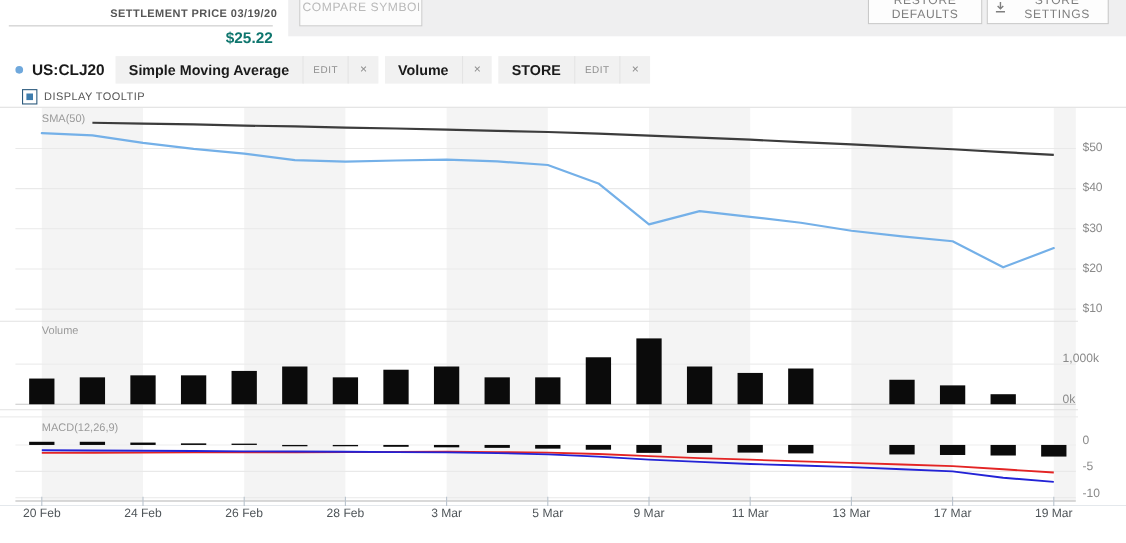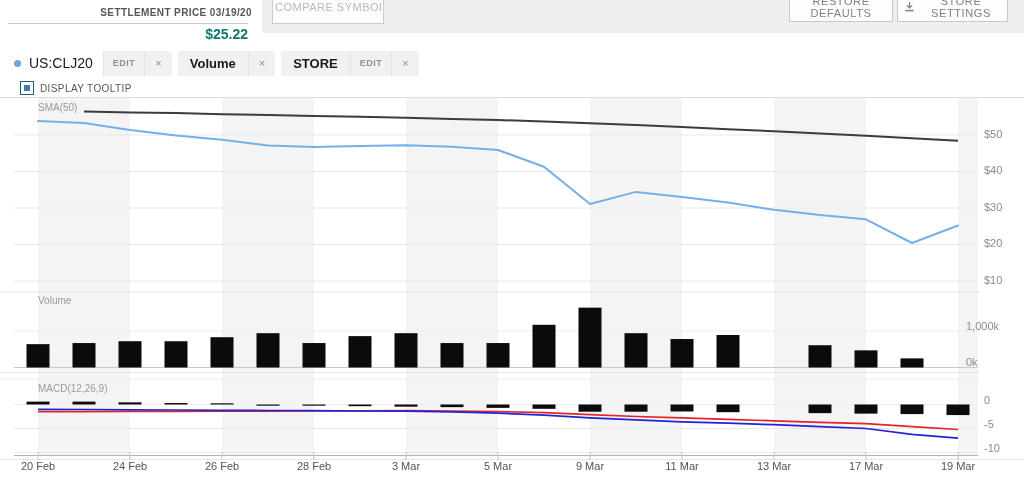--- a/index.html
+++ b/index.html
@@ -22,25 +22,25 @@
   .hbtn{position:absolute;top:-9px;height:31px;background:#fdfdfd;border:1px solid #c9c9c9;
     color:#7f7f7f;font-size:11px;letter-spacing:.6px;font-family:"Liberation Sans",sans-serif;
     display:flex;align-items:center;justify-content:center;gap:6px;box-sizing:border-box;cursor:pointer;}
   .btn-restore{left:789px;width:104px;}
   .btn-store{left:897px;width:111px;}
   .dl-icon{display:inline-flex;}
   
   .tags-row{position:absolute;top:50px;left:0;width:1024px;height:26px;
     display:flex;align-items:center;padding-left:14px;box-sizing:border-box;}
   .sym-dot{width:7px;height:7px;border-radius:50%;background:#6fa8dc;margin-right:8px;flex:none;}
-  .sym-label{font-size:14px;font-weight:normal;color:#1a1a1a;margin-right:10px;}
+  .sym-label{font-size:14px;font-weight:bold;color:#1a1a1a;margin-right:10px;}
   .pill{display:flex;align-items:stretch;background:#f1f1f1;height:25px;margin-right:6px;}
   .pill-label{display:flex;align-items:center;padding:0 12px;font-size:13px;font-weight:bold;color:#1a1a1a;}
   .pill-edit{display:flex;align-items:center;padding:0 9px;font-size:9px;color:#8f8f8f;
-    letter-spacing:.5px;border-left:1px solid #e4e4e4;cursor:pointer;font-weight:bold;}
+    letter-spacing:.5px;border-left:1px solid #e4e4e4;cursor:pointer;}
   .pill-close{display:flex;align-items:center;padding:0 10px;font-size:11px;color:#8f8f8f;
     border-left:1px solid #e4e4e4;cursor:pointer;}
   
   .tooltip-row{position:absolute;top:81px;left:20px;display:flex;align-items:center;}
   .checkbox{width:12px;height:12px;border:1px solid #2c5a7d;background:#ffffff;
     display:flex;align-items:center;justify-content:center;cursor:pointer;flex:none;}
   .checkbox-inner{width:6px;height:6px;background:#3e7dad;}
   .tooltip-label{font-size:10px;color:#555555;letter-spacing:.4px;margin-left:6px;}
   
   #chart{position:absolute;left:0;top:0;width:1024px;height:494px;}
@@ -64,20 +64,21 @@
     </svg>
   </span>
   <span>STORE SETTINGS</span>
 </button>
 
 <div class="tags-row">
   <span class="sym-dot"></span>
   <span class="sym-label">US:CLJ20</span>
 
   <div class="pill">
+    <span class="pill-label">Simple Moving Average</span>
     <span class="pill-edit">EDIT</span>
     <span class="pill-close">×</span>
   </div>
 
   <div class="pill">
     <span class="pill-label">Volume</span>
     <span class="pill-close">×</span>
   </div>
 
   <div class="pill">

